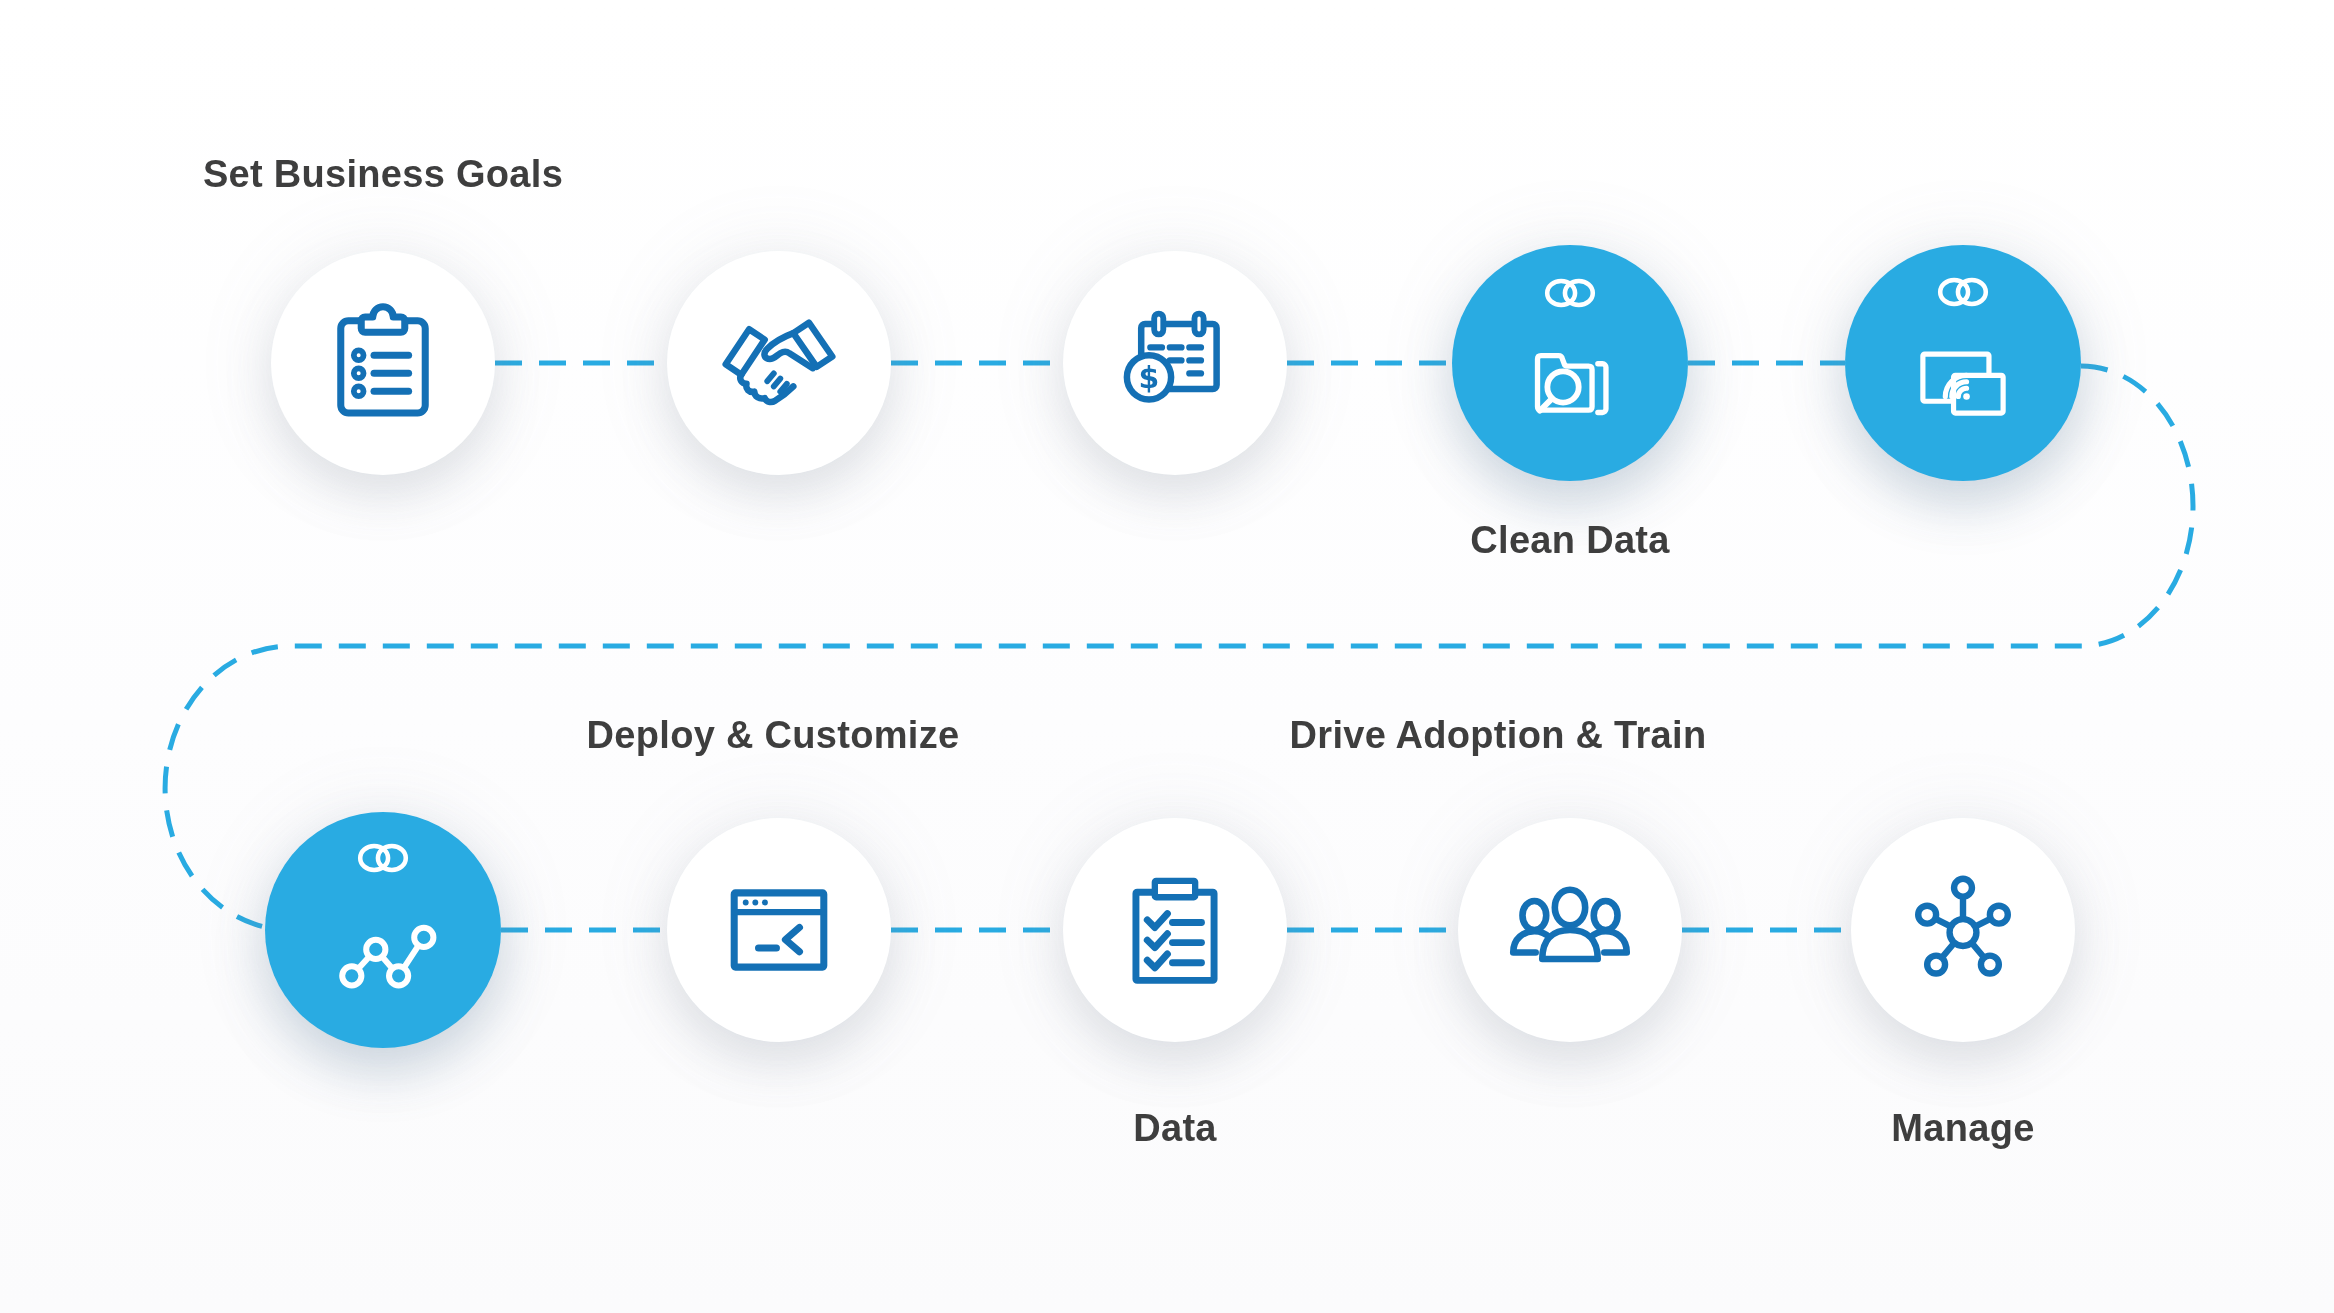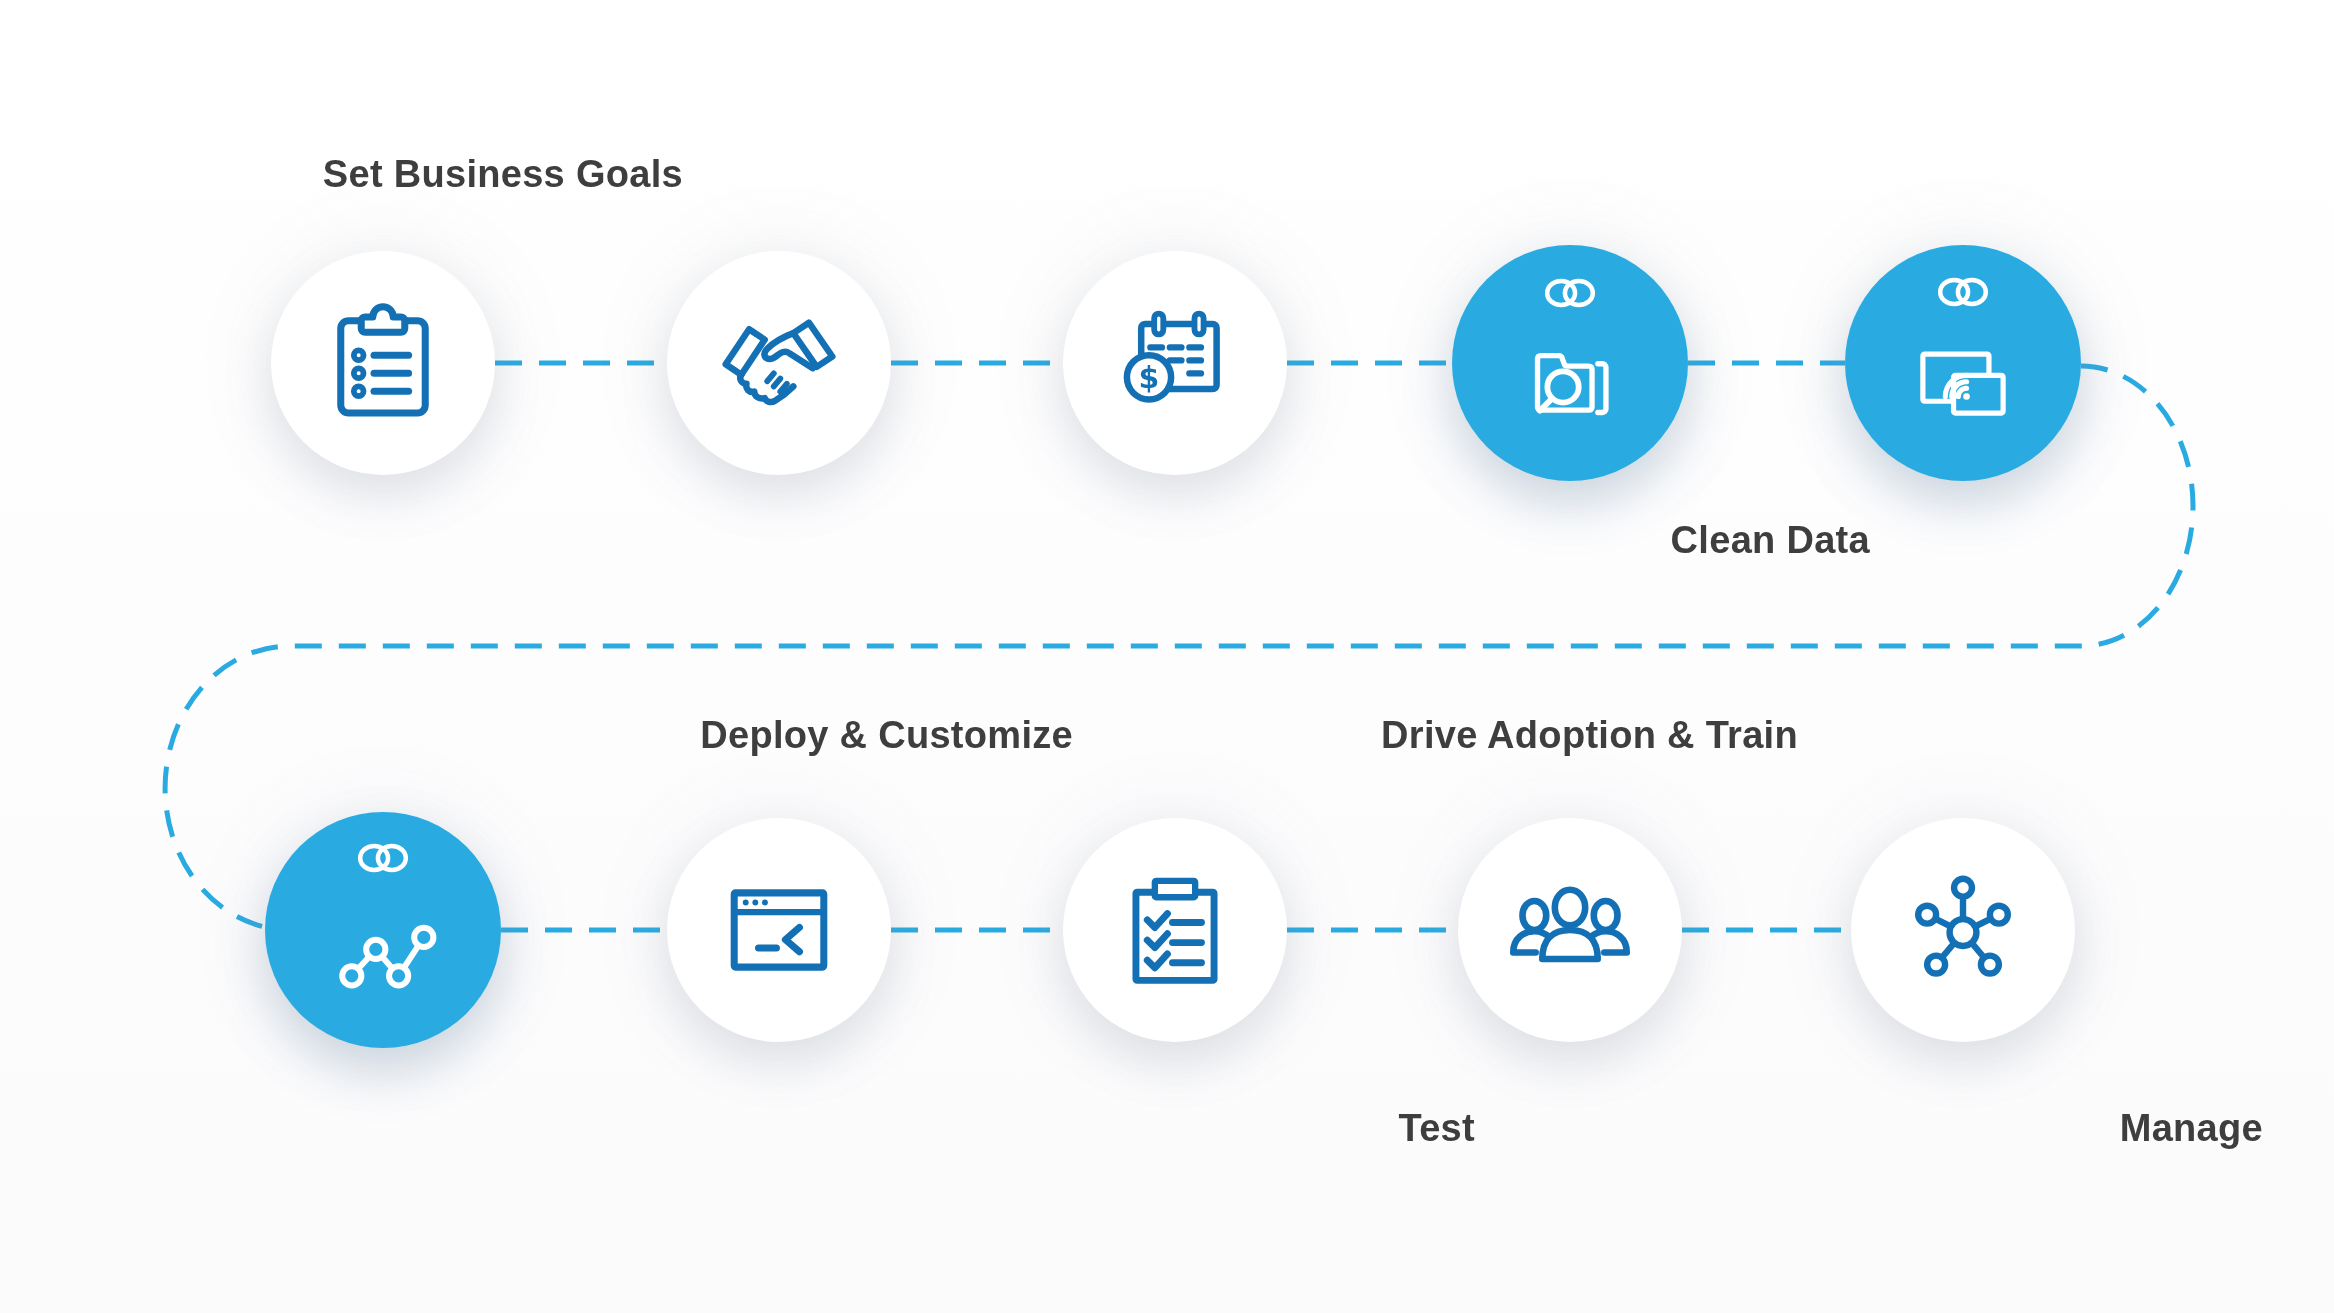--- a/index.html
+++ b/index.html
@@ -15,21 +15,21 @@
     display:flex;flex-direction:column;align-items:center;justify-content:center;
     box-shadow:0 22px 48px rgba(128,142,156,0.20),0 0 80px rgba(128,142,156,0.12);
   }
   .node--active{
     width:236px;height:236px;background:#29ABE2;
     box-shadow:0 24px 50px rgba(110,140,165,0.30),0 0 80px rgba(128,142,156,0.12);
   }
   .node svg.icon{display:block;}
   .node--active svg.linkicon{display:block;margin-bottom:10px;margin-top:-14px;}
   .label{
-    position:absolute;width:600px;text-align:right;z-index:3;
+    position:absolute;width:600px;text-align:center;z-index:3;
     color:#3E3E3E;font-size:38px;font-weight:600;letter-spacing:0.3px;line-height:44px;
   }
 </style>
 </head>
 <body>
 
 <div class="stage">
 
   <svg class="connectors" width="2334" height="1313" viewBox="0 0 2334 1313">
     <g fill="none" stroke="#29ABE2" stroke-width="5" stroke-dasharray="27 17">
@@ -151,21 +151,21 @@
         <line x1="15" y1="36" x2="85" y2="36" stroke-width="5"></line>
         <circle cx="24" cy="28.5" r="2.3" fill="#1470B5" stroke="none"></circle>
         <circle cx="31.5" cy="28.5" r="2.3" fill="#1470B5" stroke="none"></circle>
         <circle cx="39" cy="28.5" r="2.3" fill="#1470B5" stroke="none"></circle>
         <line x1="34" y1="64" x2="48" y2="64"></line>
         <path d="M66 48 L55 57.5 L66 67"></path>
       </g>
     </svg>
   </div>
 
-  <div class="label" style="left:875px;top:1106px">Test</div>
+  <div class="label" style="left:875px;top:1106px">Data</div>
   <div class="node" style="left:1063px;top:818px">
     <svg class="icon" width="126" height="126" viewBox="0 0 100 100">
       <g fill="none" stroke="#1470B5" stroke-width="5.5" stroke-linecap="round" stroke-linejoin="round">
         <rect x="19" y="20" width="62" height="70" rx="1"></rect>
         <rect x="34" y="11" width="32" height="13" rx="1" fill="#ffffff" stroke-width="5"></rect>
         <path d="M28 42 l6 6 l10 -11"></path>
         <path d="M28 58 l6 6 l10 -11"></path>
         <path d="M28 74 l6 6 l10 -11"></path>
         <line x1="48" y1="44" x2="71" y2="44"></line>
         <line x1="48" y1="60" x2="71" y2="60"></line>

